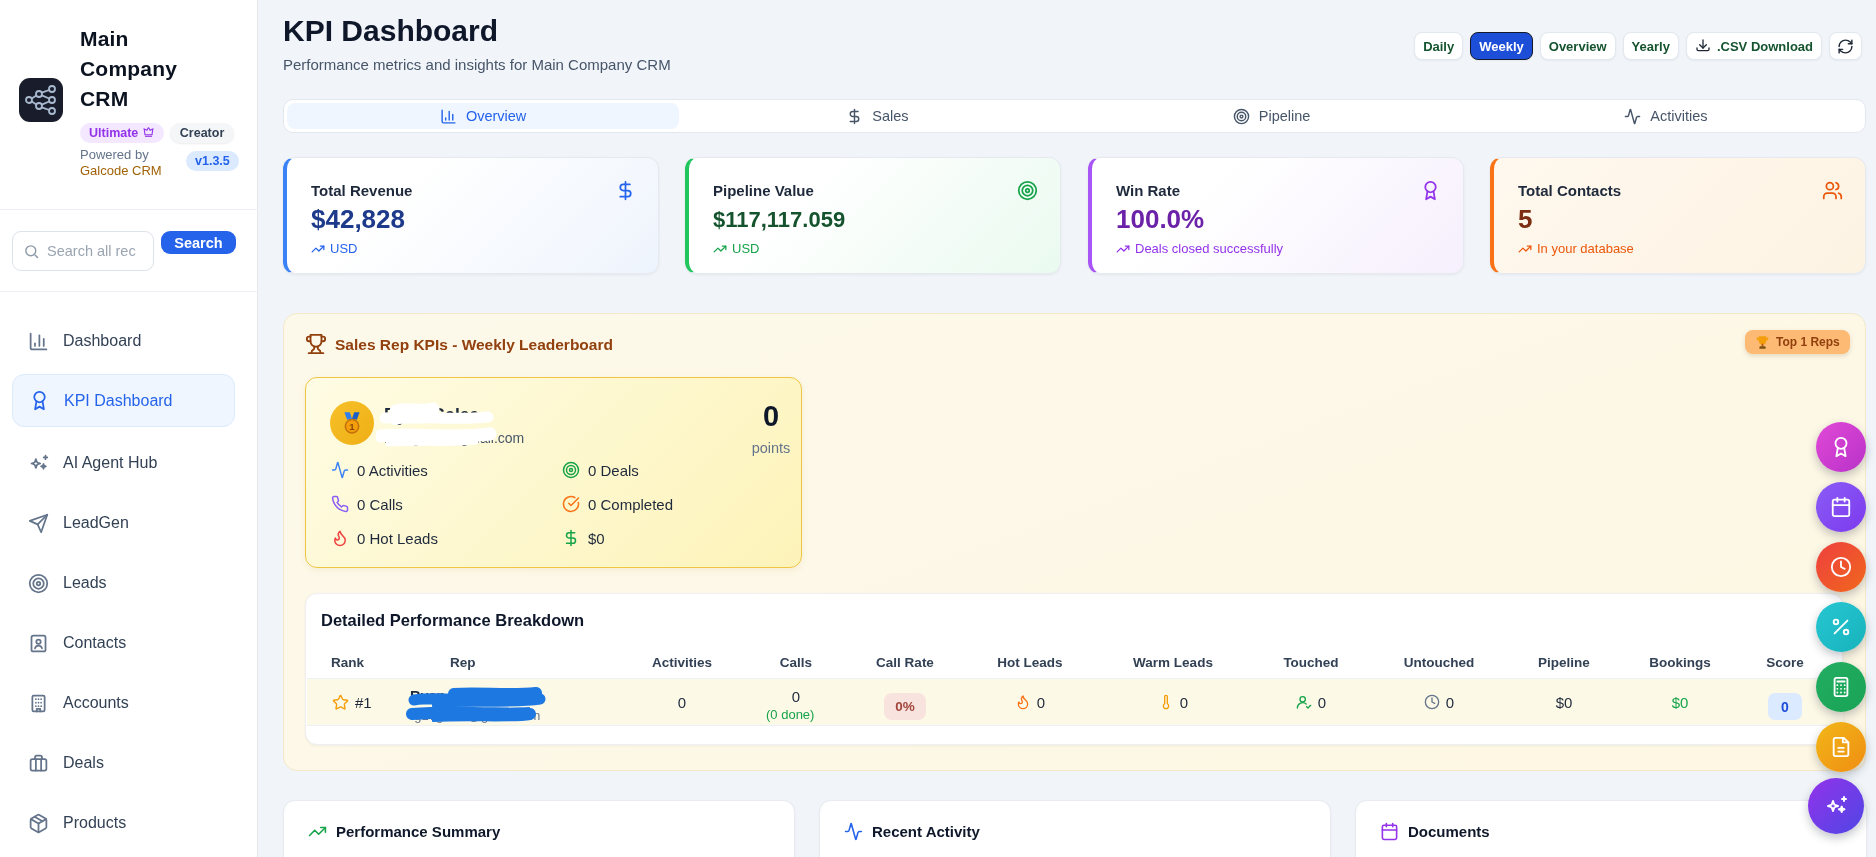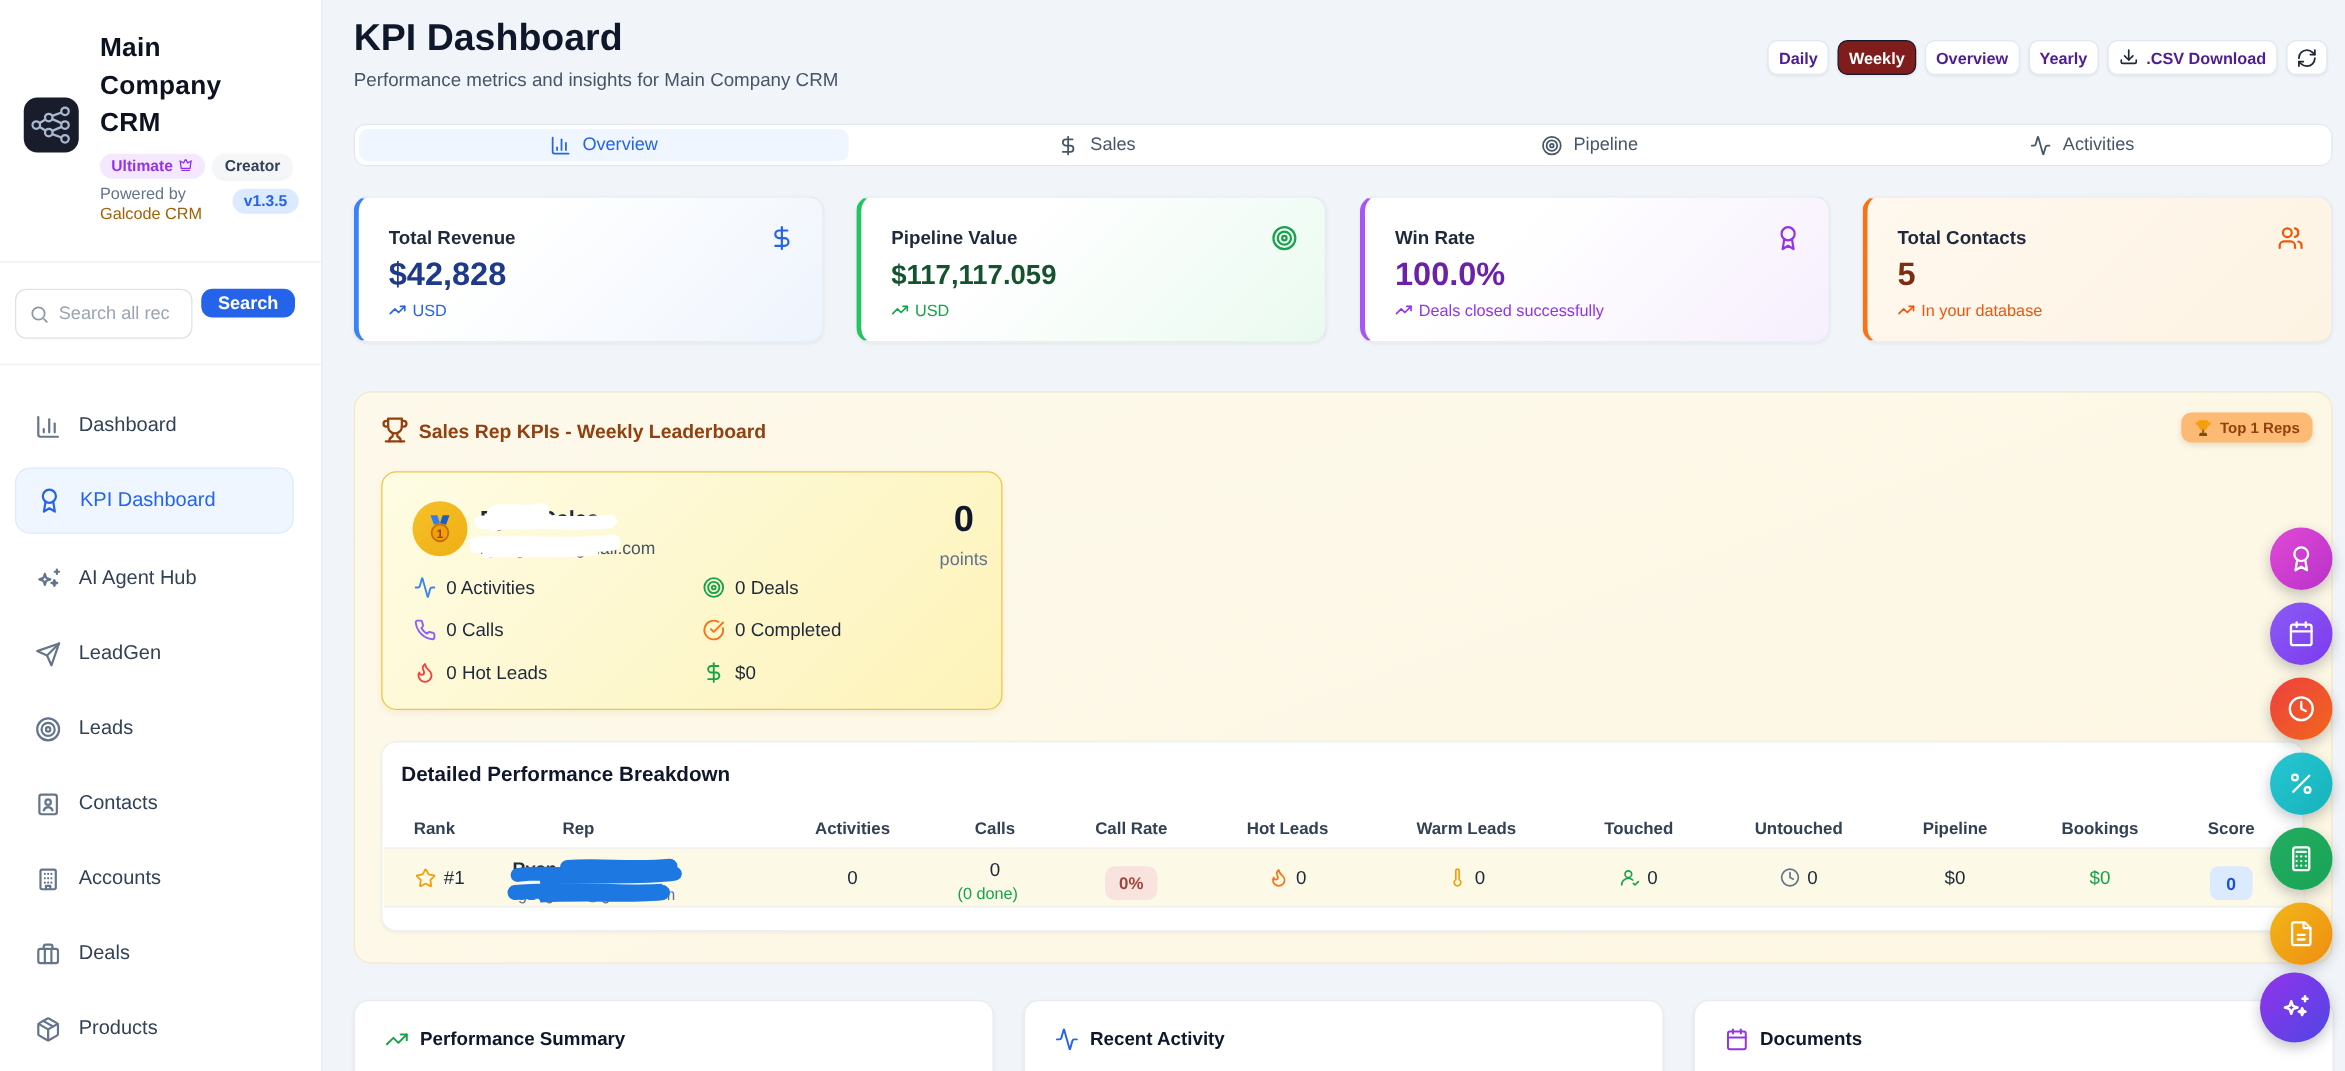--- a/index.html
+++ b/index.html
@@ -22,30 +22,30 @@
 .menu { position:absolute; left:0; top:321px; width:258px; }
 .mi { display:flex; align-items:center; gap:14px; height:40px; margin:0 23px 20px 12px; padding-left:16px; border-radius:12px; color:#334155; font-size:16px; font-weight:500; }
 .mi svg { color:#64748b; flex:0 0 auto; }
 .mi.act { background:#eff6ff; border:1px solid #dbeafe; color:#2563eb; height:53px; margin-top:-7px; margin-bottom:16px; }
 .mi.act svg { color:#2563eb; }
 
 #main { position:absolute; left:258px; top:0; width:1618px; height:857px; }
 h1 { position:absolute; left:25px; top:14px; font-size:30px; font-weight:700; color:#0f172a; }
 .sub { position:absolute; left:25px; top:56px; font-size:15px; color:#475569; }
 .controls { position:absolute; top:32px; right:14px; display:flex; gap:7px; align-items:center; }
-.cbtn { height:28px; background:#fff; border:1px solid #e2e8f0; border-radius:8px; font-size:13px; font-weight:700; color:#4c1d95; display:flex; align-items:center; justify-content:center; padding:0 8px; box-shadow:0 1px 2px rgba(15,23,42,.05); }
-.cbtn.dark { background:#7f1d1d; color:#fff; border-color:#151a29; }
+.cbtn { height:28px; background:#fff; border:1px solid #e2e8f0; border-radius:8px; font-size:13px; font-weight:700; color:#14532d; display:flex; align-items:center; justify-content:center; padding:0 8px; box-shadow:0 1px 2px rgba(15,23,42,.05); }
+.cbtn.dark { background:#1d4ed8; color:#fff; border-color:#151a29; }
 .tabs { position:absolute; left:25px; top:99px; width:1583px; height:34px; background:#fff; border:1px solid #e2e8f0; border-radius:10px; display:flex; padding:3px; gap:2px; }
 .tab { flex:1; display:flex; align-items:center; justify-content:center; gap:9px; font-size:14.5px; color:#475569; border-radius:8px; }
 .tab.on { background:#eff6ff; color:#2563eb; font-weight:500; }
 
 .kcard { position:absolute; top:157px; width:376px; height:117px; border-radius:12px; border:1px solid #e6eaf0; box-shadow:0 1px 3px rgba(15,23,42,.06); }
 .kt { position:absolute; left:24px; top:24px; font-size:15px; font-weight:600; color:#1e293b; }
 .kv { position:absolute; left:24px; top:46px; font-size:26px; font-weight:800; }
-.ks { position:absolute; left:24px; top:83px; font-size:13px; font-weight:500; display:flex; gap:5px; }
+.ks { position:absolute; left:24px; top:83px; font-size:13px; font-weight:500; display:flex; align-items:center; gap:5px; }
 .kic { position:absolute; right:22px; top:22px; }
 
 .lb { position:absolute; left:25px; top:313px; width:1583px; height:458px; background:linear-gradient(160deg,#fdf9ea 0%,#fdf7e3 100%); border:1px solid #f3e8c8; border-radius:14px; }
 .lbtitle { position:absolute; left:47px; top:333px; font-size:15.5px; font-weight:700; color:#92400e; }
 .lbbadge { position:absolute; left:1487px; top:330px; height:24px; background:#fdba74; border-radius:8px; box-shadow:0 2px 5px rgba(120,80,0,.18); display:flex; align-items:center; gap:6px; padding:0 10px; font-size:12px; font-weight:700; color:#92400e; }
 
 .lcard { position:absolute; left:47px; top:377px; width:497px; height:191px; background:linear-gradient(135deg,#fefce4 0%,#fdf3b9 100%); border:1.5px solid #eec643; border-radius:12px; box-shadow:0 2px 6px rgba(180,130,20,.10); }
 .avatar { position:absolute; left:24px; top:23px; width:44px; height:44px; border-radius:50%; background:linear-gradient(135deg,#f6c02a,#efaf14); display:flex; align-items:center; justify-content:center; font-size:22px; }
 .lname { position:absolute; left:78px; top:27px; font-size:17.5px; font-weight:700; color:#1e293b; }
 .lmail { position:absolute; left:78px; top:52px; font-size:14px; color:#475569; }

